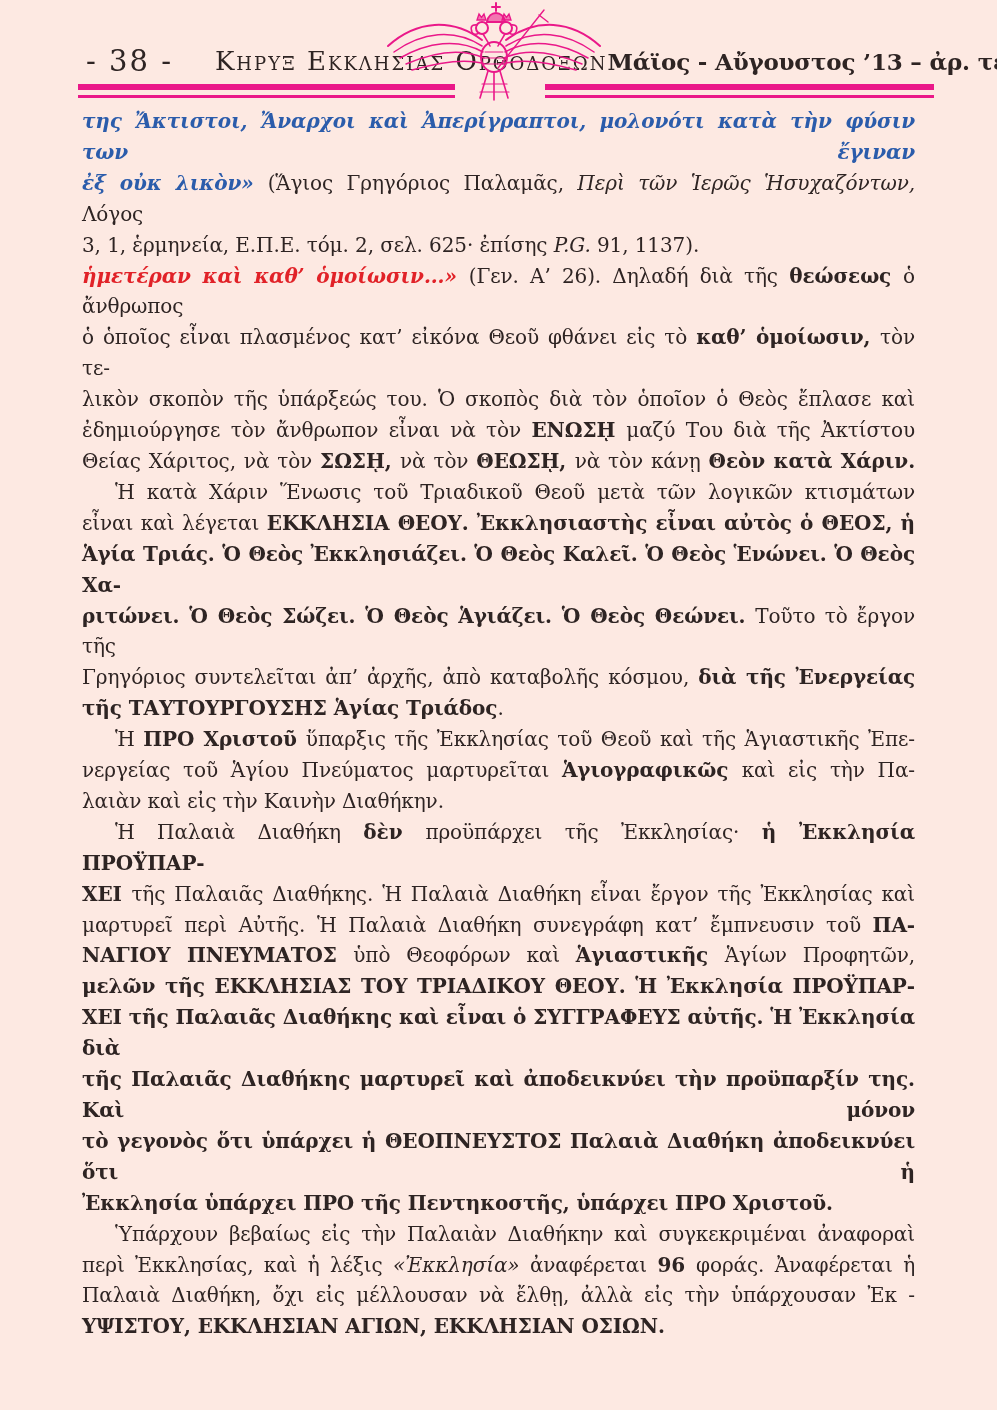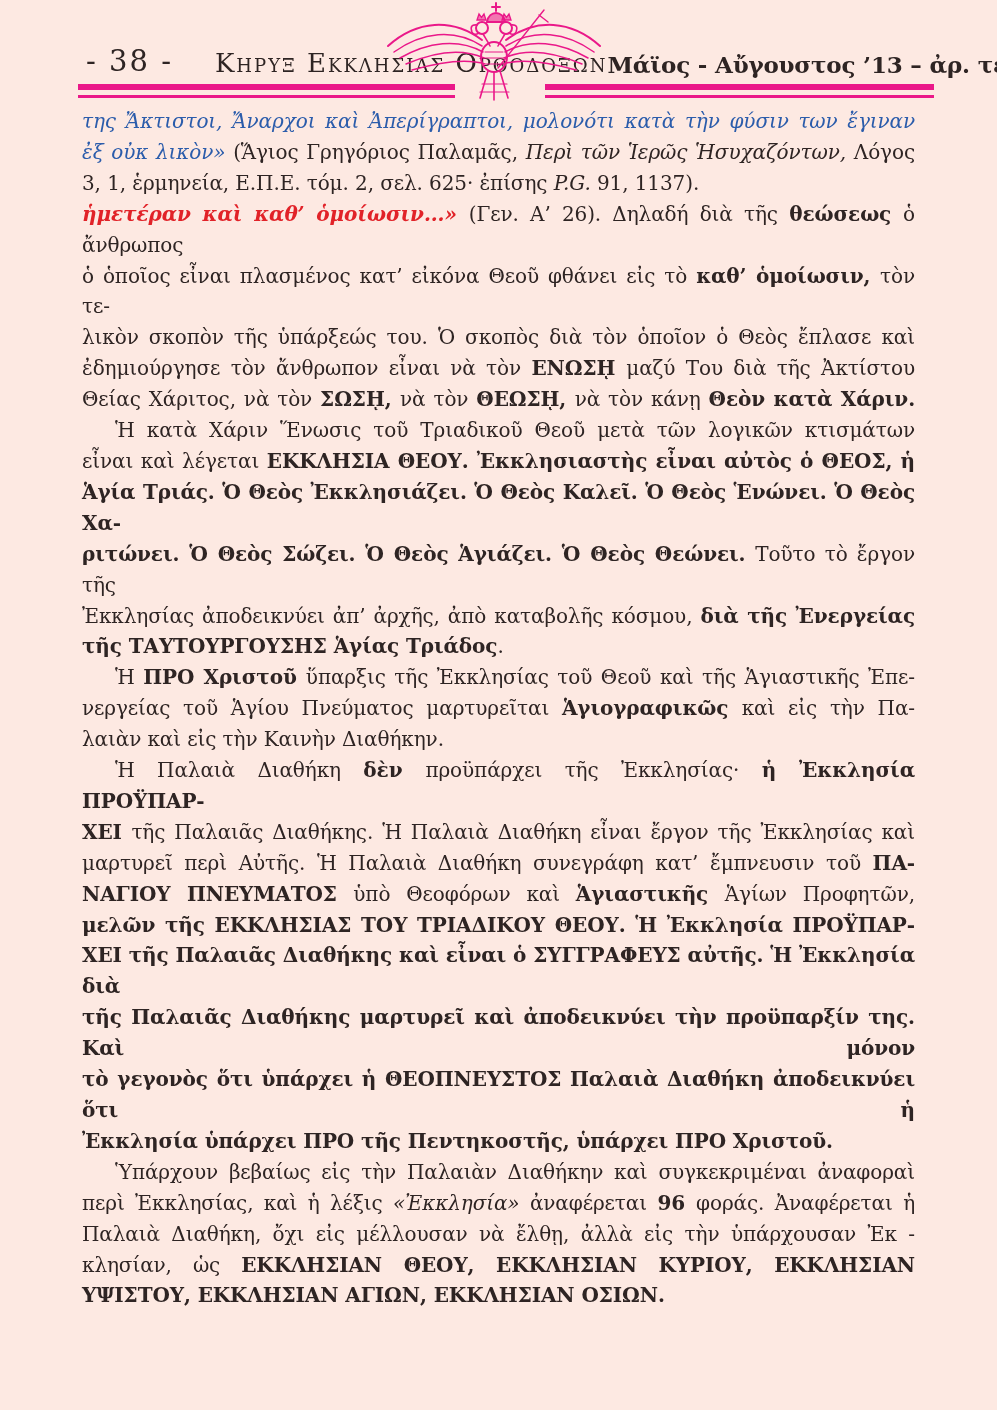--- a/index.html
+++ b/index.html
@@ -11,21 +11,21 @@
   }
   html,body{margin:0;padding:0;background:#d8d0cc;}
   .page{
     position:relative;width:997px;height:1410px;margin:0 auto;
     background:var(--bg);overflow:hidden;
     font-family:"DejaVu Serif","Liberation Serif",serif;
   }
   
   .hdr{
     position:absolute;top:44px;left:86px;right:62px;
-    display:flex;align-items:flex-end;color:var(--ink);
+    display:flex;align-items:center;color:var(--ink);
   }
   .pageno{font-size:29px;letter-spacing:2px;white-space:nowrap;}
   .title{
     font-size:26px;font-variant-caps:small-caps;letter-spacing:2px;
     margin-left:42px;white-space:nowrap;font-weight:500;
   }
   .issue{margin-left:auto;font-size:23px;font-weight:bold;letter-spacing:-0.2px;white-space:nowrap;}
   .rule{position:absolute;background:var(--magenta);}
   .rule.thick{top:84px;height:6px;}
   .rule.thin{top:95px;height:2.5px;}
@@ -37,21 +37,21 @@
   .ln{
     font-size:20px;line-height:30.9px;letter-spacing:-0.1px;
     text-align:justify;text-align-last:justify;
   }
   .ln.end{text-align-last:left;}
   .ln.first{text-indent:33px;}
   .s-n{}
   .s-b{font-weight:bold;}
   .s-i{font-style:italic;}
   .s-bi{font-weight:normal;font-style:italic;}
-  .s-bl{font-weight:normal;font-style:italic;color:var(--blue);}
+  .s-bl{font-weight:bold;font-style:italic;color:var(--blue);}
   .s-r{font-weight:bold;font-style:italic;color:var(--red);}
 </style>
 </head>
 <body>
 
 <div class="page">
 
   <div class="hdr">
     <span class="pageno">- 38 -</span>
     <span class="title">Κηρυξ Εκκλησιας Ορθοδοξων</span>
@@ -105,34 +105,33 @@
       <div class="ln end"><span class="s-n">3, 1, ἑρμηνεία, Ε.Π.Ε. τόμ. 2, σελ. 625· ἐπίσης </span><span class="s-i">P.G.</span><span class="s-n"> 91, 1137).</span></div>
       <div class="ln"><span class="s-r">ἡμετέραν καὶ καθ’ ὁμοίωσιν...» </span><span class="s-n">(Γεν. Α’ 26). Δηλαδή διὰ τῆς </span><span class="s-b">θεώσεως </span><span class="s-n">ὁ ἄνθρωπος</span></div>
       <div class="ln"><span class="s-n">ὁ ὁποῖος εἶναι πλασμένος κατ’ εἰκόνα Θεοῦ φθάνει εἰς τὸ </span><span class="s-b">καθ’ ὁμοίωσιν, </span><span class="s-n">τὸν τε-</span></div>
       <div class="ln"><span class="s-n">λικὸν σκοπὸν τῆς ὑπάρξεώς του. Ὁ σκοπὸς διὰ τὸν ὁποῖον ὁ Θεὸς ἔπλασε καὶ</span></div>
       <div class="ln"><span class="s-n">ἐδημιούργησε τὸν ἄνθρωπον εἶναι νὰ τὸν </span><span class="s-b">ΕΝΩΣῌ </span><span class="s-n">μαζύ Του διὰ τῆς Ἀκτίστου</span></div>
       <div class="ln"><span class="s-n">Θείας Χάριτος, νὰ τὸν </span><span class="s-b">ΣΩΣῌ, </span><span class="s-n">νὰ τὸν </span><span class="s-b">ΘΕΩΣῌ, </span><span class="s-n">νὰ τὸν κάνῃ </span><span class="s-b">Θεὸν κατὰ Χάριν.</span></div>
       <div class="ln first"><span class="s-n">Ἡ κατὰ Χάριν Ἕνωσις τοῦ Τριαδικοῦ Θεοῦ μετὰ τῶν λογικῶν κτισμάτων</span></div>
       <div class="ln"><span class="s-n">εἶναι καὶ λέγεται </span><span class="s-b">ΕΚΚΛΗΣΙΑ ΘΕΟΥ. Ἐκκλησιαστὴς εἶναι αὐτὸς ὁ ΘΕΟΣ, ἡ</span></div>
       <div class="ln"><span class="s-b">Ἁγία Τριάς. Ὁ Θεὸς Ἐκκλησιάζει. Ὁ Θεὸς Καλεῖ. Ὁ Θεὸς Ἑνώνει. Ὁ Θεὸς Χα-</span></div>
       <div class="ln"><span class="s-b">ριτώνει. Ὁ Θεὸς Σώζει. Ὁ Θεὸς Ἁγιάζει. Ὁ Θεὸς Θεώνει. </span><span class="s-n">Τοῦτο τὸ ἔργον τῆς</span></div>
-      <div class="ln"><span class="s-n">Ἐκκλησίας ἀποδεικνύει ἀπ’ ἀρχῆς, ἀπὸ καταβολῆς κόσμου, </span><span class="s-b">διὰ τῆς Ἐνεργείας</span></div>
+      <div class="ln"><span class="s-n">Γρηγόριος συντελεῖται ἀπ’ ἀρχῆς, ἀπὸ καταβολῆς κόσμου, </span><span class="s-b">διὰ τῆς Ἐνεργείας</span></div>
       <div class="ln end"><span class="s-b">τῆς ΤΑΥΤΟΥΡΓΟΥΣΗΣ Ἁγίας Τριάδος</span><span class="s-n">.</span></div>
       <div class="ln first"><span class="s-n">Ἡ </span><span class="s-b">ΠΡΟ Χριστοῦ </span><span class="s-n">ὕπαρξις τῆς Ἐκκλησίας τοῦ Θεοῦ καὶ τῆς Ἁγιαστικῆς Ἐπε-</span></div>
       <div class="ln"><span class="s-n">νεργείας τοῦ Ἁγίου Πνεύματος μαρτυρεῖται </span><span class="s-b">Ἁγιογραφικῶς </span><span class="s-n">καὶ εἰς τὴν Πα-</span></div>
       <div class="ln end"><span class="s-n">λαιὰν καὶ εἰς τὴν Καινὴν Διαθήκην.</span></div>
       <div class="ln first"><span class="s-n">Ἡ Παλαιὰ Διαθήκη </span><span class="s-b">δὲν </span><span class="s-n">προϋπάρχει τῆς Ἐκκλησίας· </span><span class="s-b">ἡ Ἐκκλησία ΠΡΟΫΠΑΡ-</span></div>
       <div class="ln"><span class="s-b">ΧΕΙ </span><span class="s-n">τῆς Παλαιᾶς Διαθήκης. Ἡ Παλαιὰ Διαθήκη εἶναι ἔργον τῆς Ἐκκλησίας καὶ</span></div>
       <div class="ln"><span class="s-n">μαρτυρεῖ περὶ Αὐτῆς. Ἡ Παλαιὰ Διαθήκη συνεγράφη κατ’ ἔμπνευσιν τοῦ </span><span class="s-b">ΠΑ-</span></div>
       <div class="ln"><span class="s-b">ΝΑΓΙΟΥ  ΠΝΕΥΜΑΤΟΣ </span><span class="s-n">ὑπὸ Θεοφόρων καὶ </span><span class="s-b">Ἁγιαστικῆς </span><span class="s-n">Ἁγίων Προφητῶν,</span></div>
       <div class="ln"><span class="s-b">μελῶν τῆς ΕΚΚΛΗΣΙΑΣ ΤΟΥ ΤΡΙΑΔΙΚΟΥ ΘΕΟΥ. Ἡ Ἐκκλησία ΠΡΟΫΠΑΡ-</span></div>
       <div class="ln"><span class="s-b">ΧΕΙ τῆς Παλαιᾶς Διαθήκης καὶ εἶναι ὁ ΣΥΓΓΡΑΦΕΥΣ αὐτῆς. Ἡ Ἐκκλησία διὰ</span></div>
       <div class="ln"><span class="s-b">τῆς Παλαιᾶς Διαθήκης μαρτυρεῖ καὶ ἀποδεικνύει τὴν προϋπαρξίν της. Καὶ μόνον</span></div>
       <div class="ln"><span class="s-b">τὸ γεγονὸς ὅτι ὑπάρχει ἡ ΘΕΟΠΝΕΥΣΤΟΣ Παλαιὰ Διαθήκη ἀποδεικνύει ὅτι ἡ</span></div>
       <div class="ln end"><span class="s-b">Ἐκκλησία ὑπάρχει ΠΡΟ τῆς Πεντηκοστῆς, ὑπάρχει ΠΡΟ Χριστοῦ.</span></div>
       <div class="ln first"><span class="s-n">Ὑπάρχουν βεβαίως εἰς τὴν Παλαιὰν Διαθήκην καὶ συγκεκριμέναι ἀναφοραὶ</span></div>
       <div class="ln"><span class="s-n">περὶ Ἐκκλησίας, καὶ ἡ λέξις </span><span class="s-bi">«Ἐκκλησία» </span><span class="s-n">ἀναφέρεται </span><span class="s-b">96 </span><span class="s-n">φοράς. Ἀναφέρεται ἡ</span></div>
       <div class="ln"><span class="s-n">Παλαιὰ Διαθήκη, ὄχι εἰς μέλλουσαν νὰ ἔλθῃ, ἀλλὰ εἰς τὴν ὑπάρχουσαν Ἐκ -</span></div>
-      <div class="ln"><span class="s-n">κλησίαν, ὡς </span><span class="s-b">ΕΚΚΛΗΣΙΑΝ ΘΕΟΥ,  ΕΚΚΛΗΣΙΑΝ ΚΥΡΙΟΥ, ΕΚΚΛΗΣΙΑΝ</span></div>
       <div class="ln end"><span class="s-b">ΥΨΙΣΤΟΥ, ΕΚΚΛΗΣΙΑΝ ΑΓΙΩΝ,  ΕΚΚΛΗΣΙΑΝ ΟΣΙΩΝ.</span></div>
     </main>
 
 </div>
 
 </body></html>

